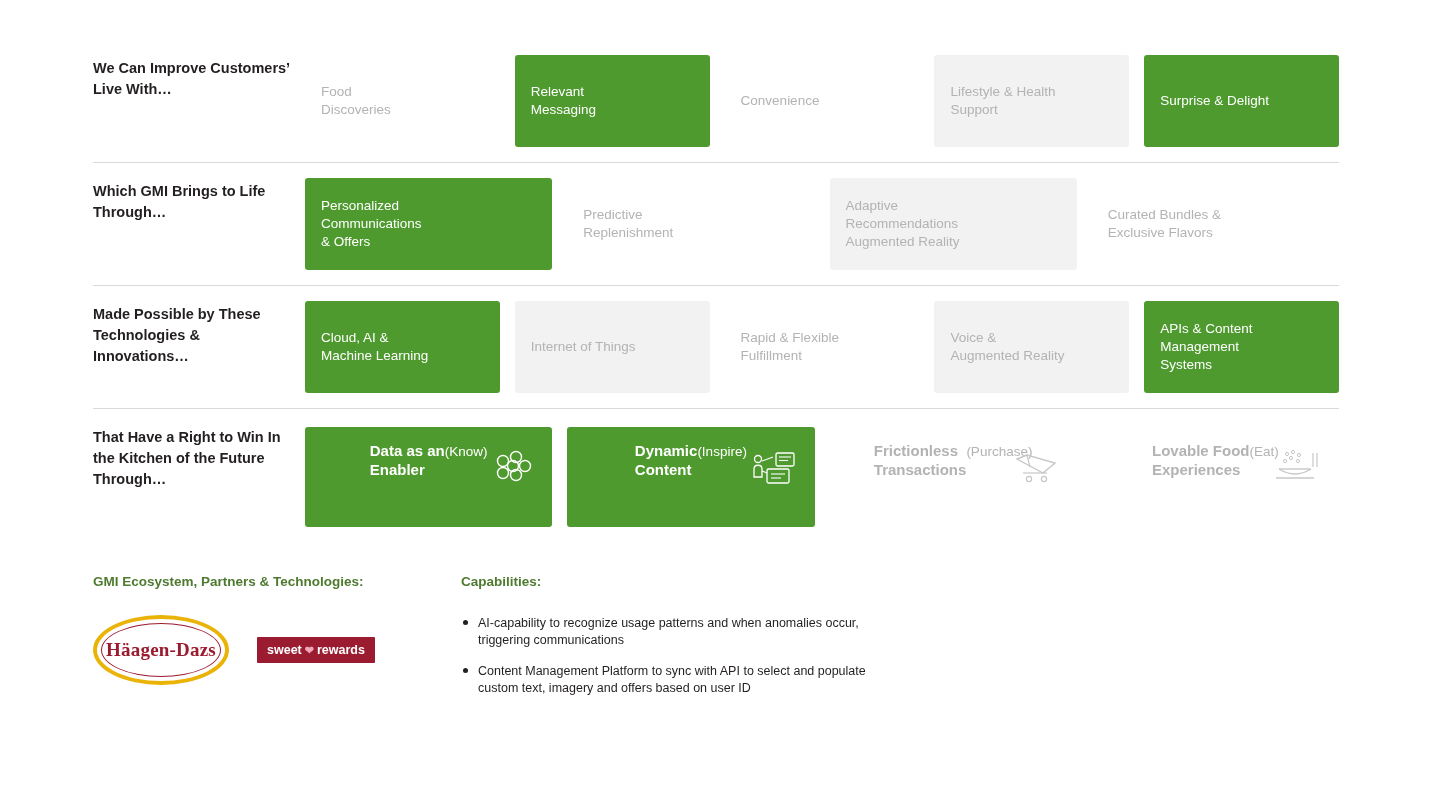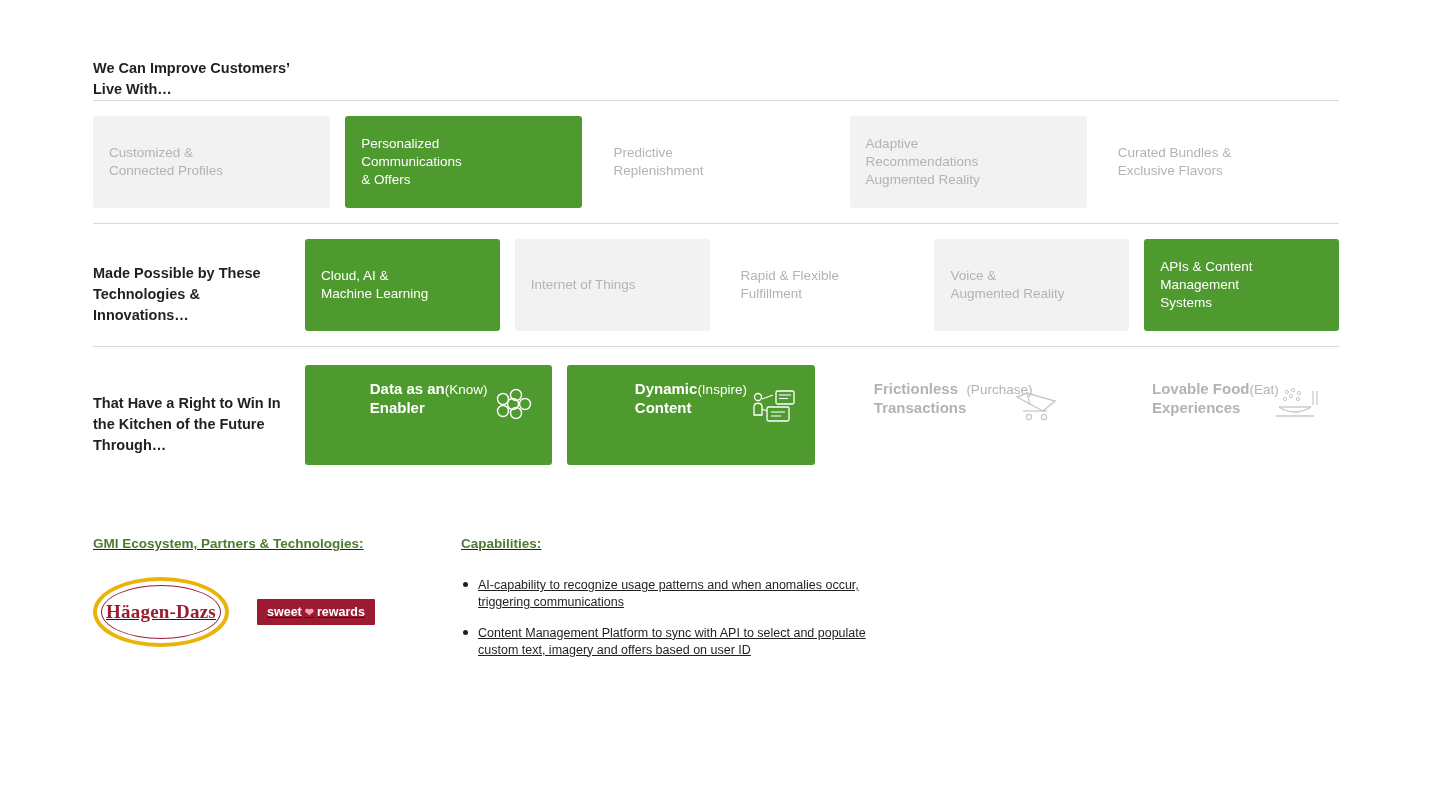--- a/index.html
+++ b/index.html
@@ -23,21 +23,21 @@
 
   
   .matrix {
     position: absolute;
     left: 93px;
     top: 40px;
     width: 1246px;
   }
   .row {
     display: flex;
-    align-items: center;
+    align-items: flex-start;
     border-bottom: 1px solid #d9d9d9;
     padding-bottom: 0;
   }
   .row:last-child { border-bottom: none; }
 
   .row-label {
     width: 212px;
     flex: 0 0 212px;
     font-size: 14.5px;
     font-weight: bold;
@@ -111,24 +111,23 @@
     height: 42px;
     opacity: 1;
   }
   .row-4 .cell.green .cell-icon svg { stroke: #ffffff; fill: none; }
   .row-4 .cell .cell-icon svg { stroke: #c7c7c7; fill: none; }
 
   
   .bottom {
     position: absolute;
     left: 93px;
-    top: 536px;
+    top: 574px;
     width: 1280px;
     display: flex;
-    text-decoration: underline;
   }
   .col-ecosystem { width: 368px; flex: 0 0 368px; }
   .col-datapoints { width: 335px; flex: 0 0 335px; }
   .col-capabilities { flex: 1 1 auto; }
 
   .col-head {
     font-size: 13.5px;
     font-weight: bold;
     color: #4e7a2f;
     margin-bottom: 26px;
@@ -202,28 +201,47 @@
 <body>
 
 <div class="canvas">
 
   <div class="matrix">
 
     <div class="row row-1">
       <div class="row-label">We Can Improve
 Customers’ Live
 With…</div>
+      <div class="cells">
+        <div class="cell">
+          <span class="cell-text">Food
+Discoveries</span>
+        </div>
+        <div class="cell green">
+          <span class="cell-text">Relevant
+Messaging</span>
+        </div>
+        <div class="cell">
+          <span class="cell-text">Convenience</span>
+        </div>
+        <div class="cell grey-bg">
+          <span class="cell-text">Lifestyle &amp; Health
+Support</span>
+        </div>
+        <div class="cell green">
+          <span class="cell-text">Surprise &amp; Delight</span>
+        </div>
+      </div>
     </div>
 
     <div class="row row-2">
+      <div class="row-label">Which GMI
+Brings to Life
+Through…</div>
       <div class="cells">
-        <div class="cell grey-bg">
-          <span class="cell-text">Customized &amp;
-Connected Profiles</span>
-        </div>
         <div class="cell green">
           <span class="cell-text">Personalized
 Communications
 &amp; Offers</span>
         </div>
         <div class="cell">
           <span class="cell-text">Predictive
 Replenishment</span>
         </div>
         <div class="cell grey-bg">

